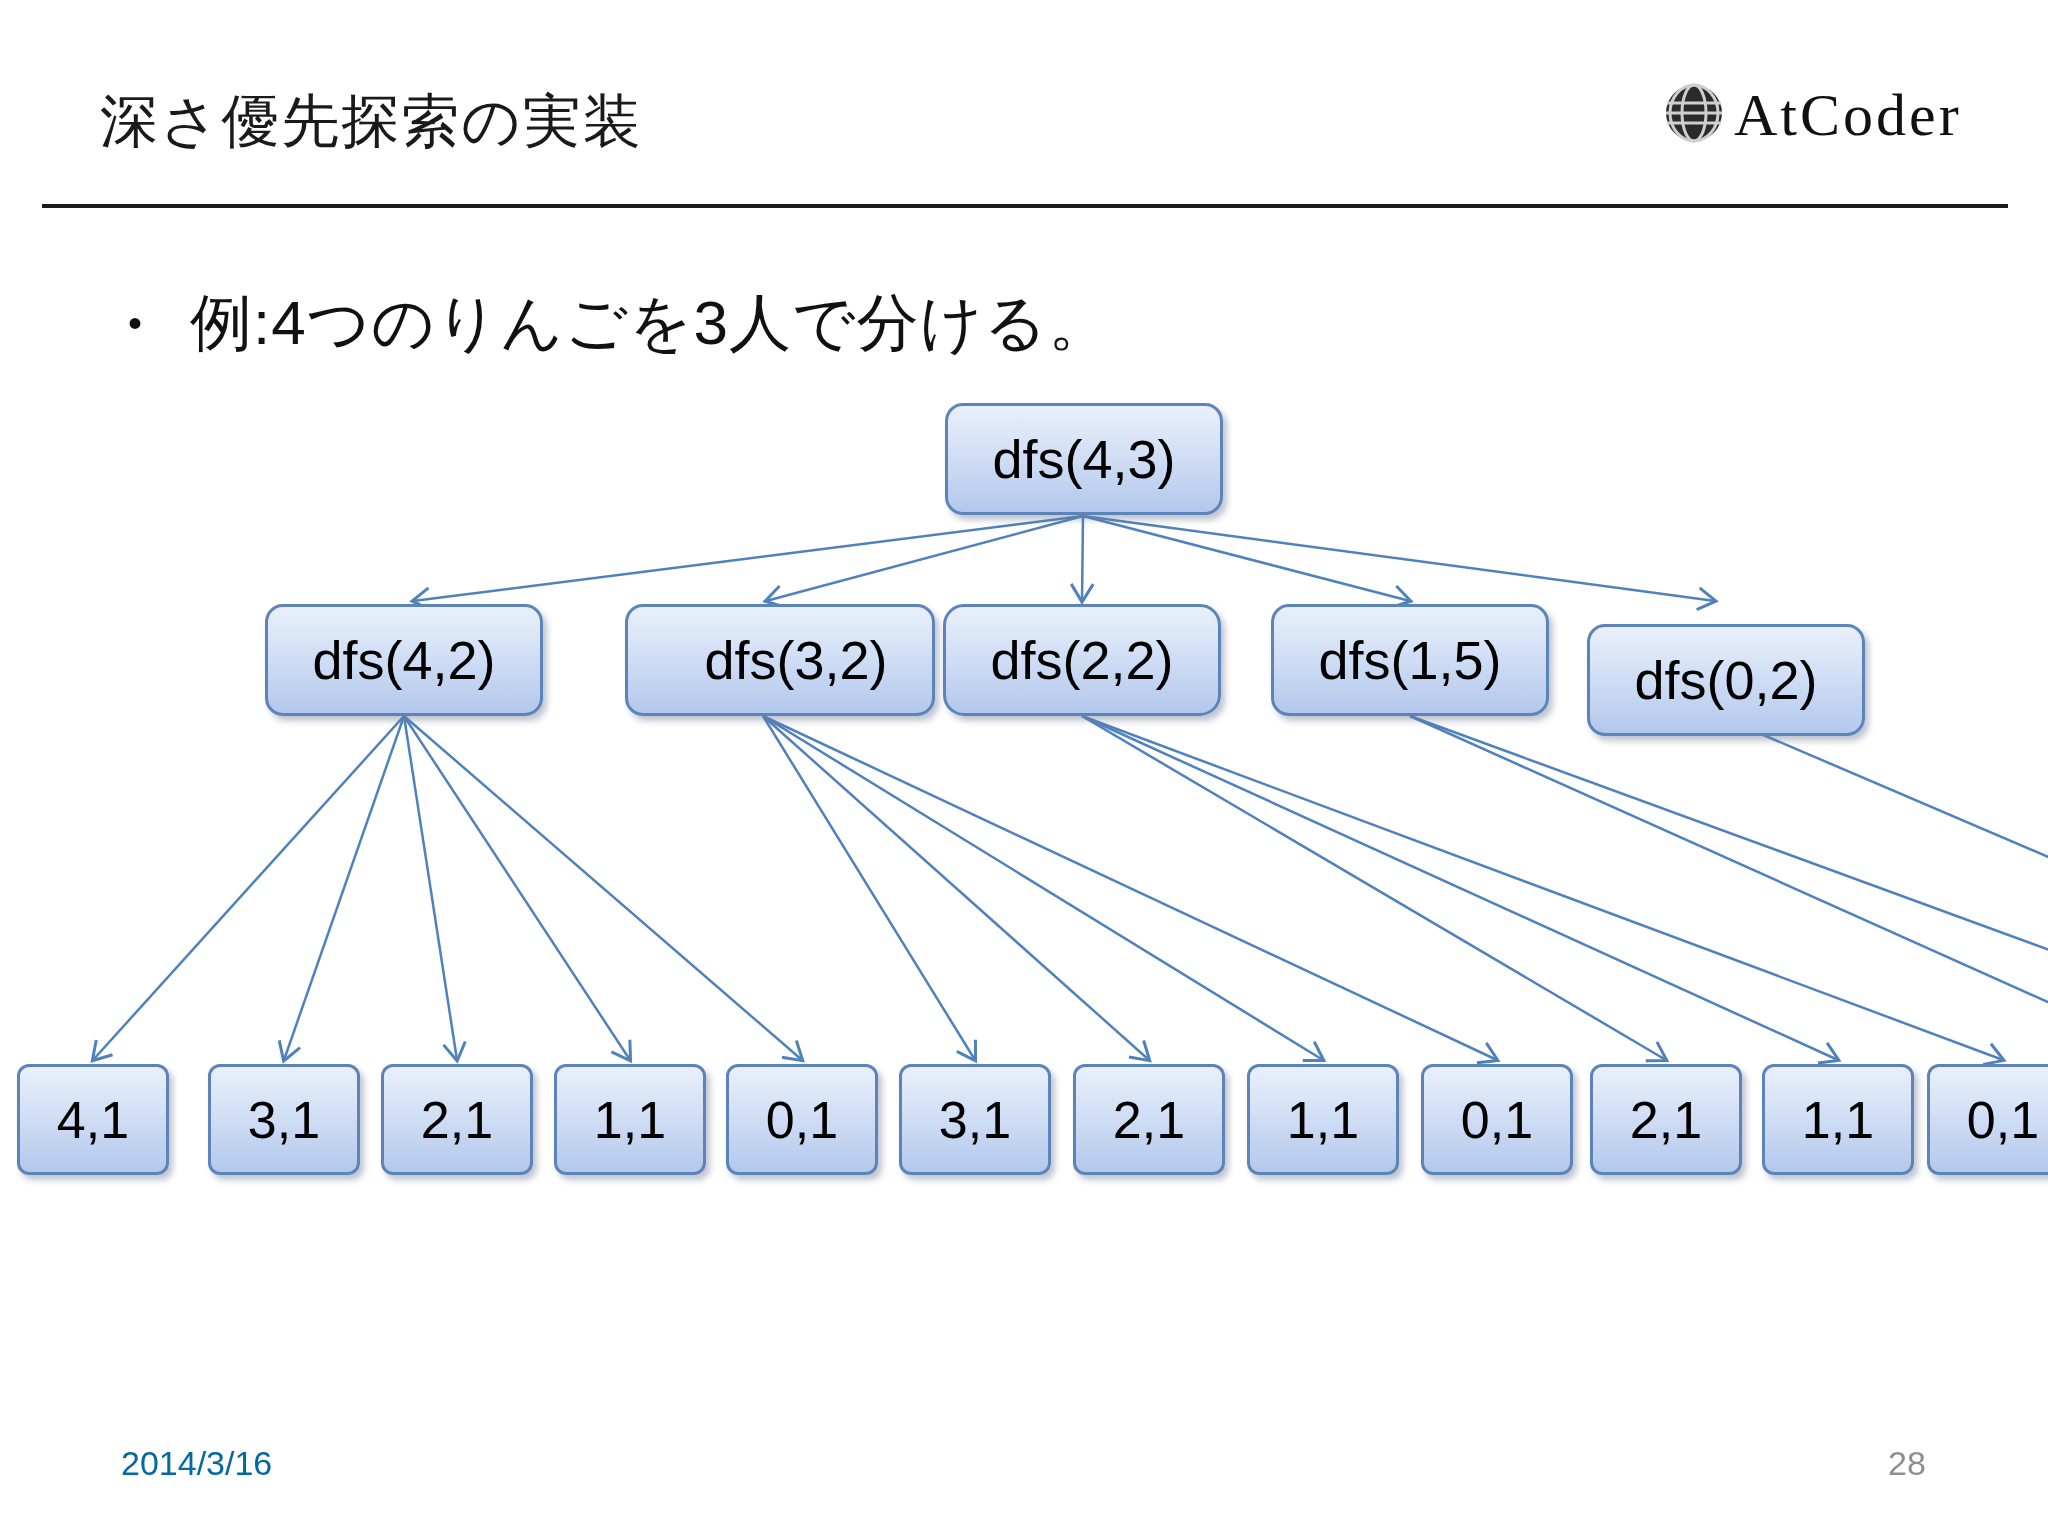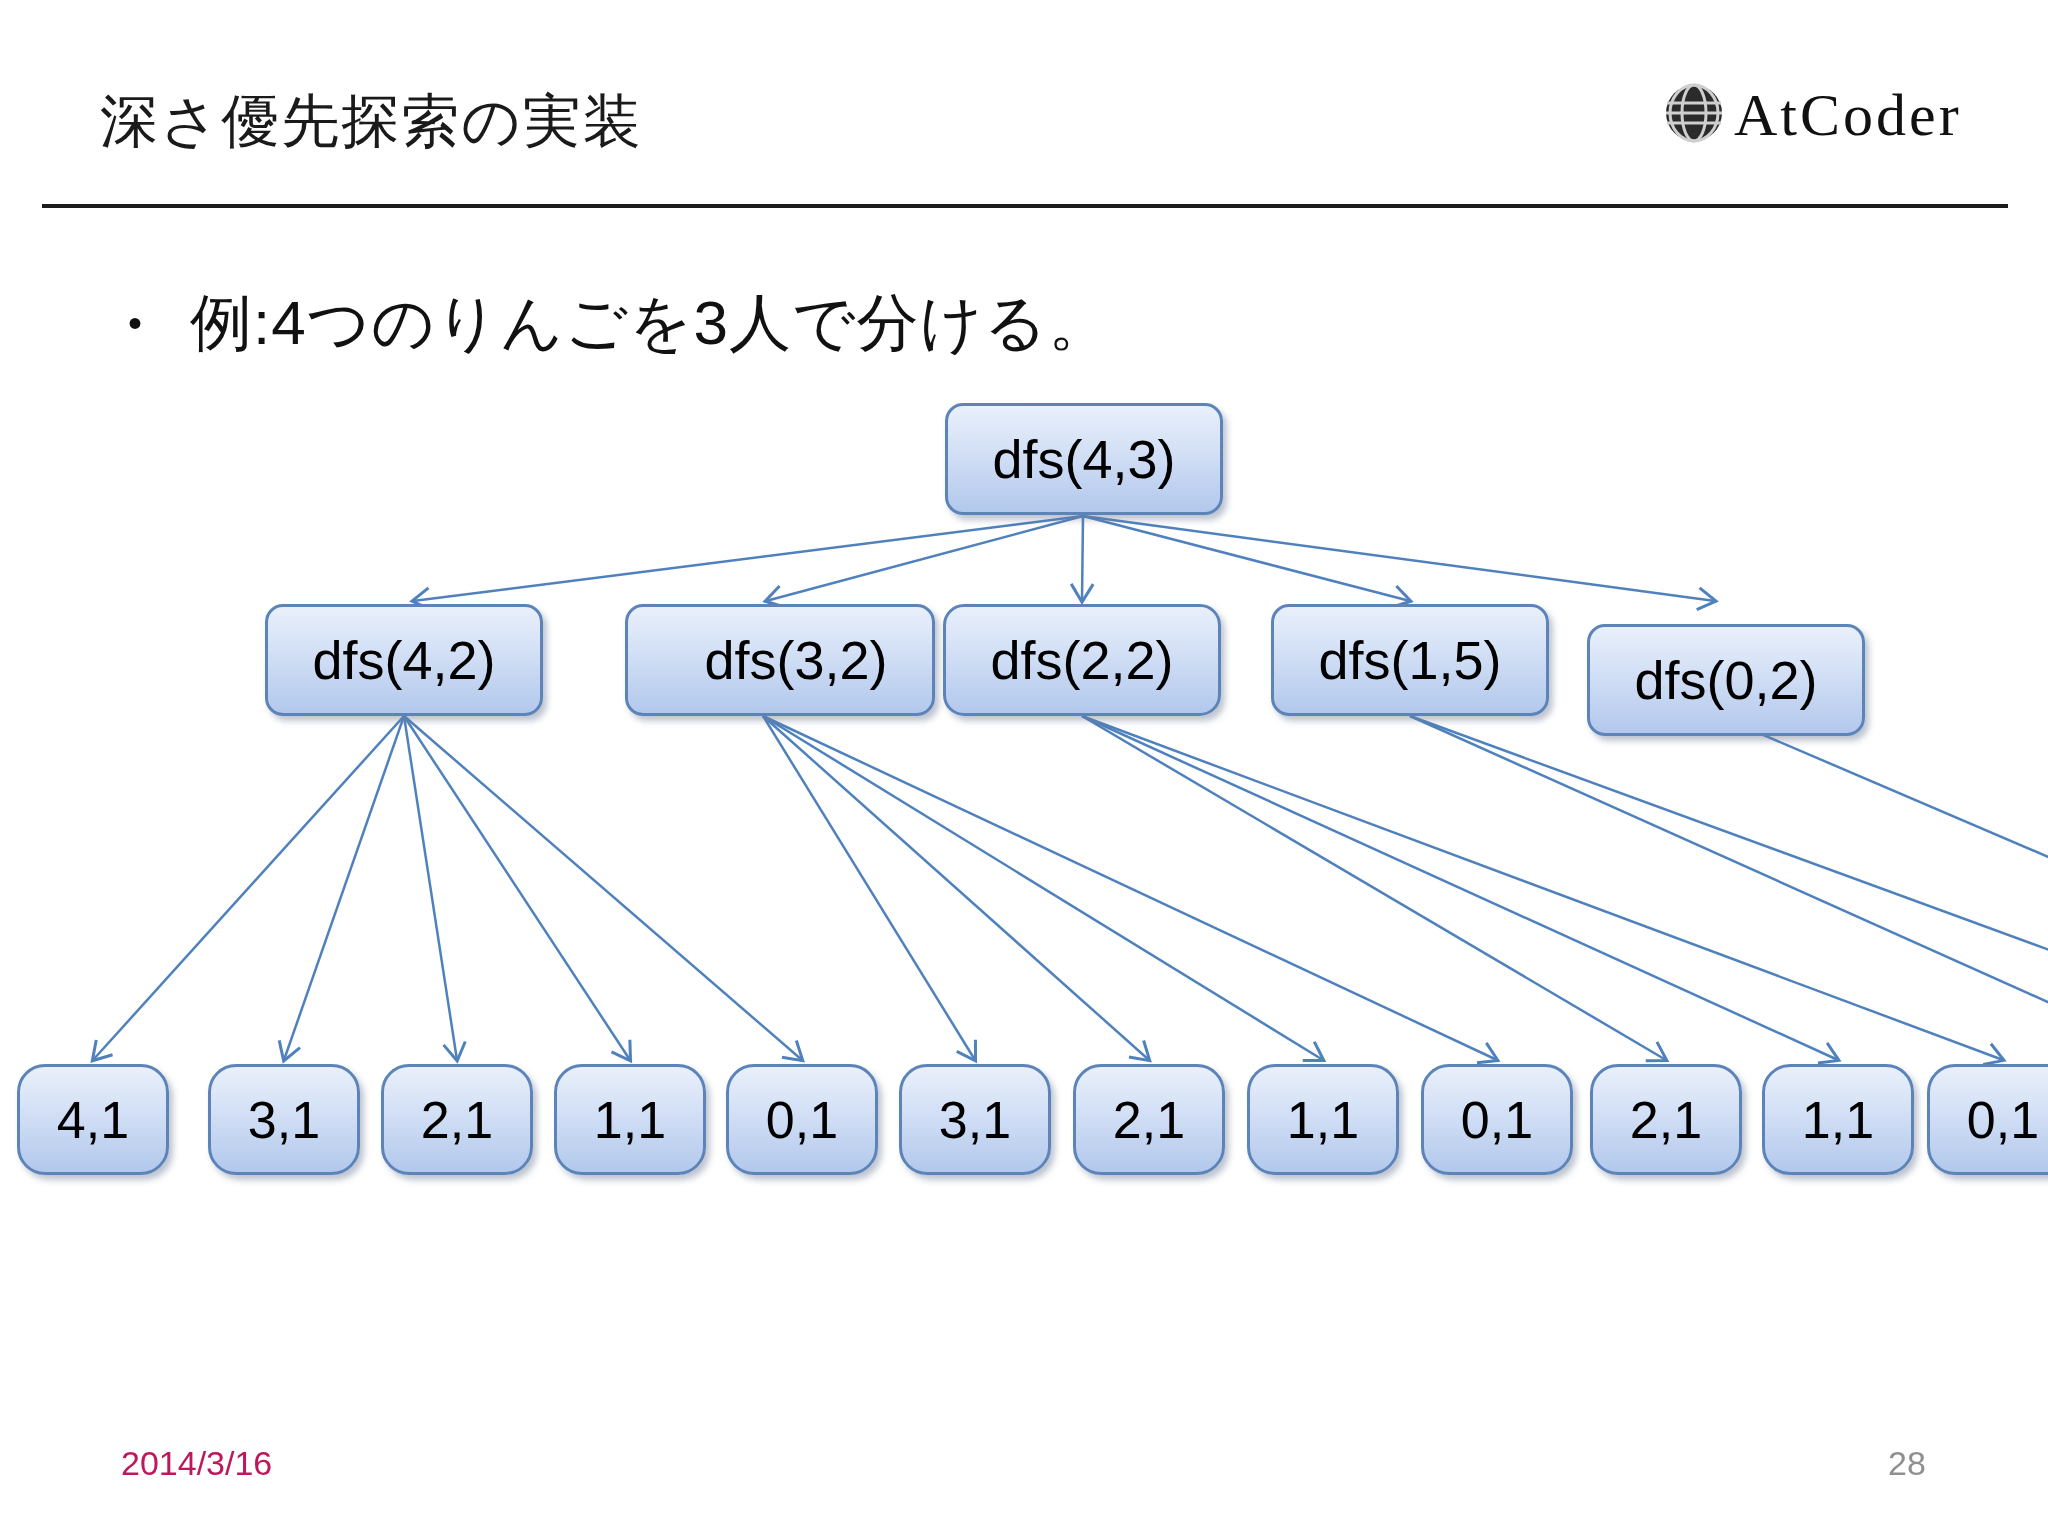--- a/index.html
+++ b/index.html
@@ -42,26 +42,26 @@
     display:flex;align-items:center;justify-content:center;
     background:linear-gradient(180deg,#e9f0fb 0%,#cedcf4 52%,#b2c8ec 100%);
     border:3px solid #5c84b8;
     box-shadow:4px 5px 6px rgba(110,125,150,0.45);
     color:#000;
   }
   .node-dfs{
     width:272px;height:106px;border-radius:18px;font-size:54px;
   }
   .node-leaf{
-    width:146px;height:105px;border-radius:28px;font-size:52px;
+    width:146px;height:105px;border-radius:12px;font-size:52px;
   }
   .connectors{position:absolute;left:0;top:0;}
   .footer-date{
     position:absolute;left:121px;top:1444px;
-    font-size:34px;color:#be185d;
+    font-size:34px;color:#0369a1;
   }
   .page-number{
     position:absolute;left:1888px;top:1444px;
     font-size:34px;color:#8f8f8f;
   }
 </style>
 </head>
 <body>
 
 <div class="slide">

